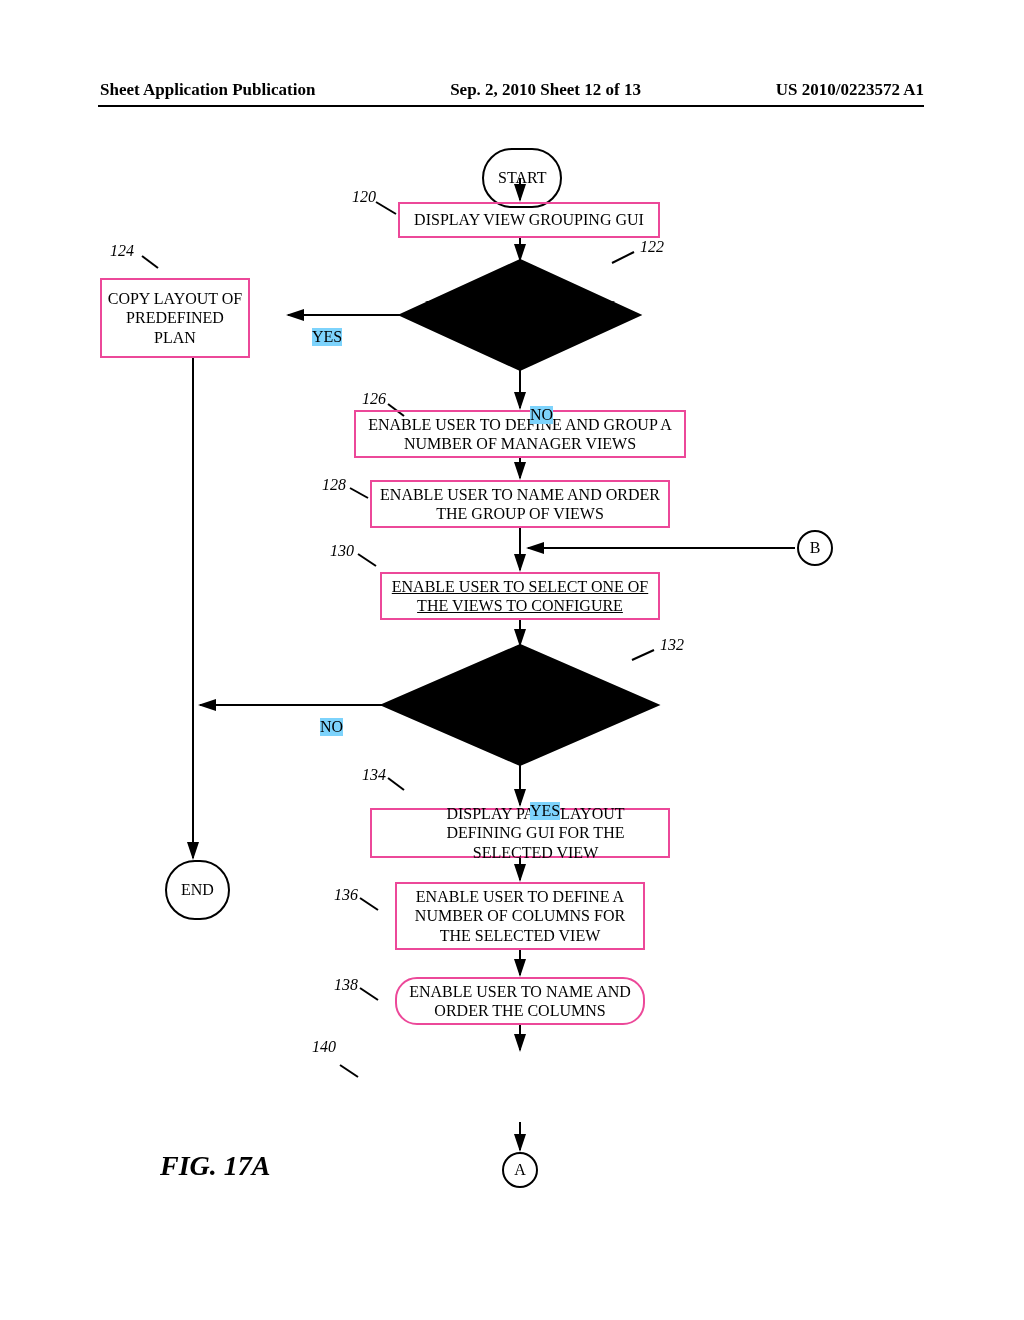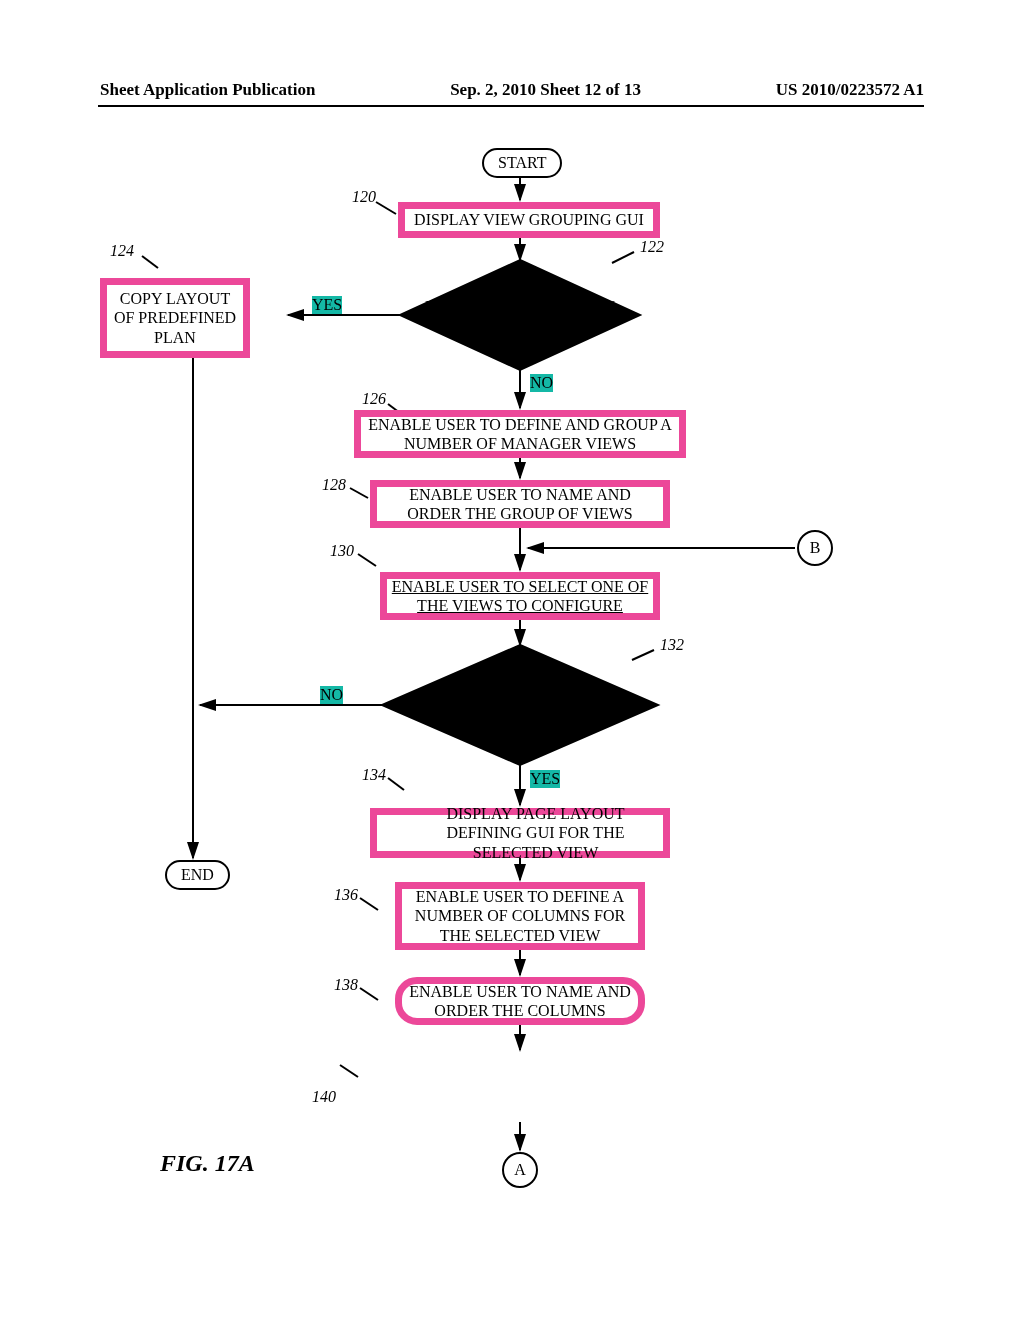--- a/index.html
+++ b/index.html
@@ -29,44 +29,44 @@
     top: 105px;
     left: 98px;
     right: 100px;
     height: 2px;
     background: black;
   }
   .fig-label {
     position: absolute;
     font-weight: bold;
     font-style: italic;
-    font-size: 24px;
+    font-size: 28px;
   }
   .box {
     position: absolute;
-    border: 7px solid #ec4899;
+    border: 2px solid #ec4899;
     text-align: center;
     font-size: 16px;
     display: flex;
     align-items: center;
     justify-content: center;
     padding: 4px;
     box-sizing: border-box;
     line-height: 1.2;
   }
   .terminal {
     position: absolute;
     border: 2px solid black;
     border-radius: 999px;
     text-align: center;
     font-size: 16px;
     display: flex;
     align-items: center;
     justify-content: center;
-    padding: 4px 14px;
+    padding: 19px 14px;
     box-sizing: border-box;
   }
   .connector {
     position: absolute;
     border: 2px solid black;
     border-radius: 50%;
     text-align: center;
     font-size: 16px;
     display: flex;
     align-items: center;
@@ -74,21 +74,22 @@
     box-sizing: border-box;
   }
   .ref {
     position: absolute;
     font-style: italic;
     font-size: 16px;
   }
   .edge-label {
     position: absolute;
     font-size: 16px;
-    background: #14b8a6;
+    background: #7dd3fc;
+    margin-top: 32px;
   }
   svg { position: absolute; top:0; left:0; }
   svg line, svg polyline { stroke: black; stroke-width: 2; fill: none; }
   svg polygon { fill: black; }
   .diamond {
     position: absolute;
     text-align: center;
     font-size: 15px;
     line-height: 1.15;
   }
@@ -232,21 +233,21 @@
   <div class="ref" style="left:352px; top:188px;">120</div>
   <div class="ref" style="left:640px; top:238px;">122</div>
   <div class="ref" style="left:110px; top:242px;">124</div>
   <div class="ref" style="left:362px; top:390px;">126</div>
   <div class="ref" style="left:322px; top:476px;">128</div>
   <div class="ref" style="left:330px; top:542px;">130</div>
   <div class="ref" style="left:660px; top:636px;">132</div>
   <div class="ref" style="left:362px; top:766px;">134</div>
   <div class="ref" style="left:334px; top:886px;">136</div>
   <div class="ref" style="left:334px; top:976px;">138</div>
-  <div class="ref" style="left:312px; top:1088px;">140</div>
+  <div class="ref" style="left:312px; top:1038px;">140</div>
 
   <div class="edge-label" style="left:312px; top:296px;">YES</div>
   <div class="edge-label" style="left:530px; top:374px;">NO</div>
   <div class="edge-label" style="left:320px; top:686px;">NO</div>
   <div class="edge-label" style="left:530px; top:770px;">YES</div>
 
   <div class="fig-label" style="left:160px; top:1150px;">FIG. 17A</div>
 
 </div>
 

